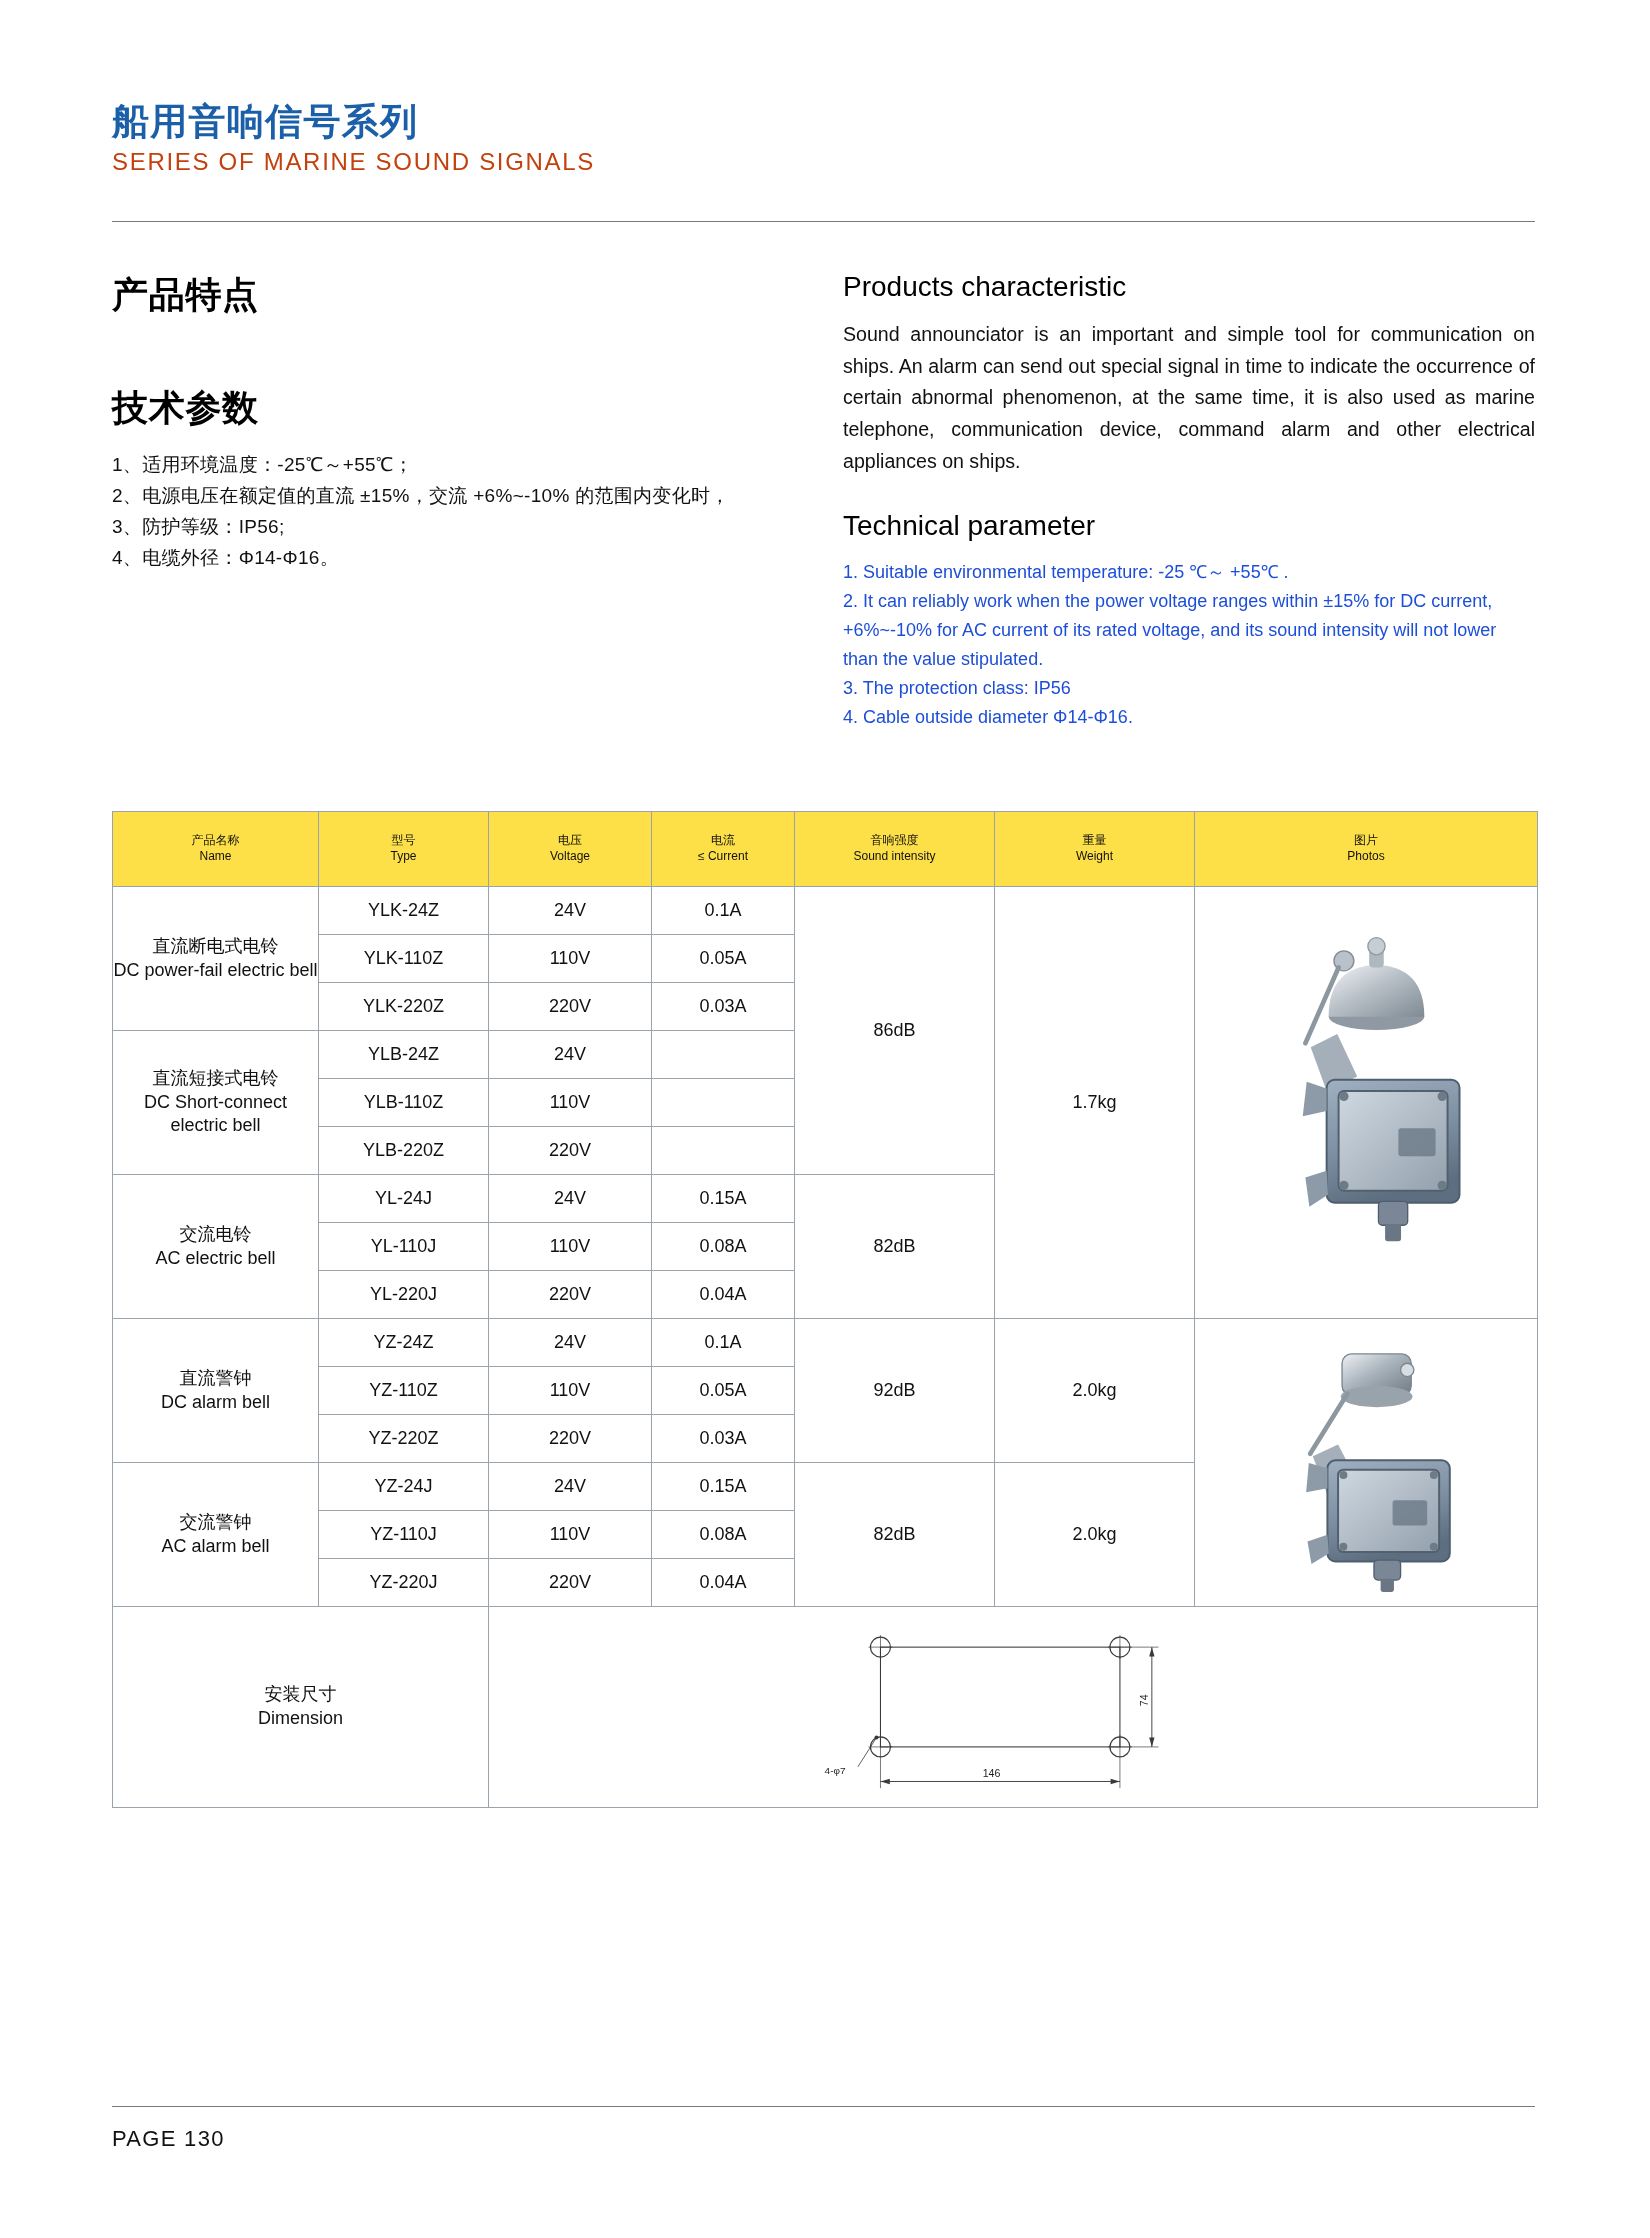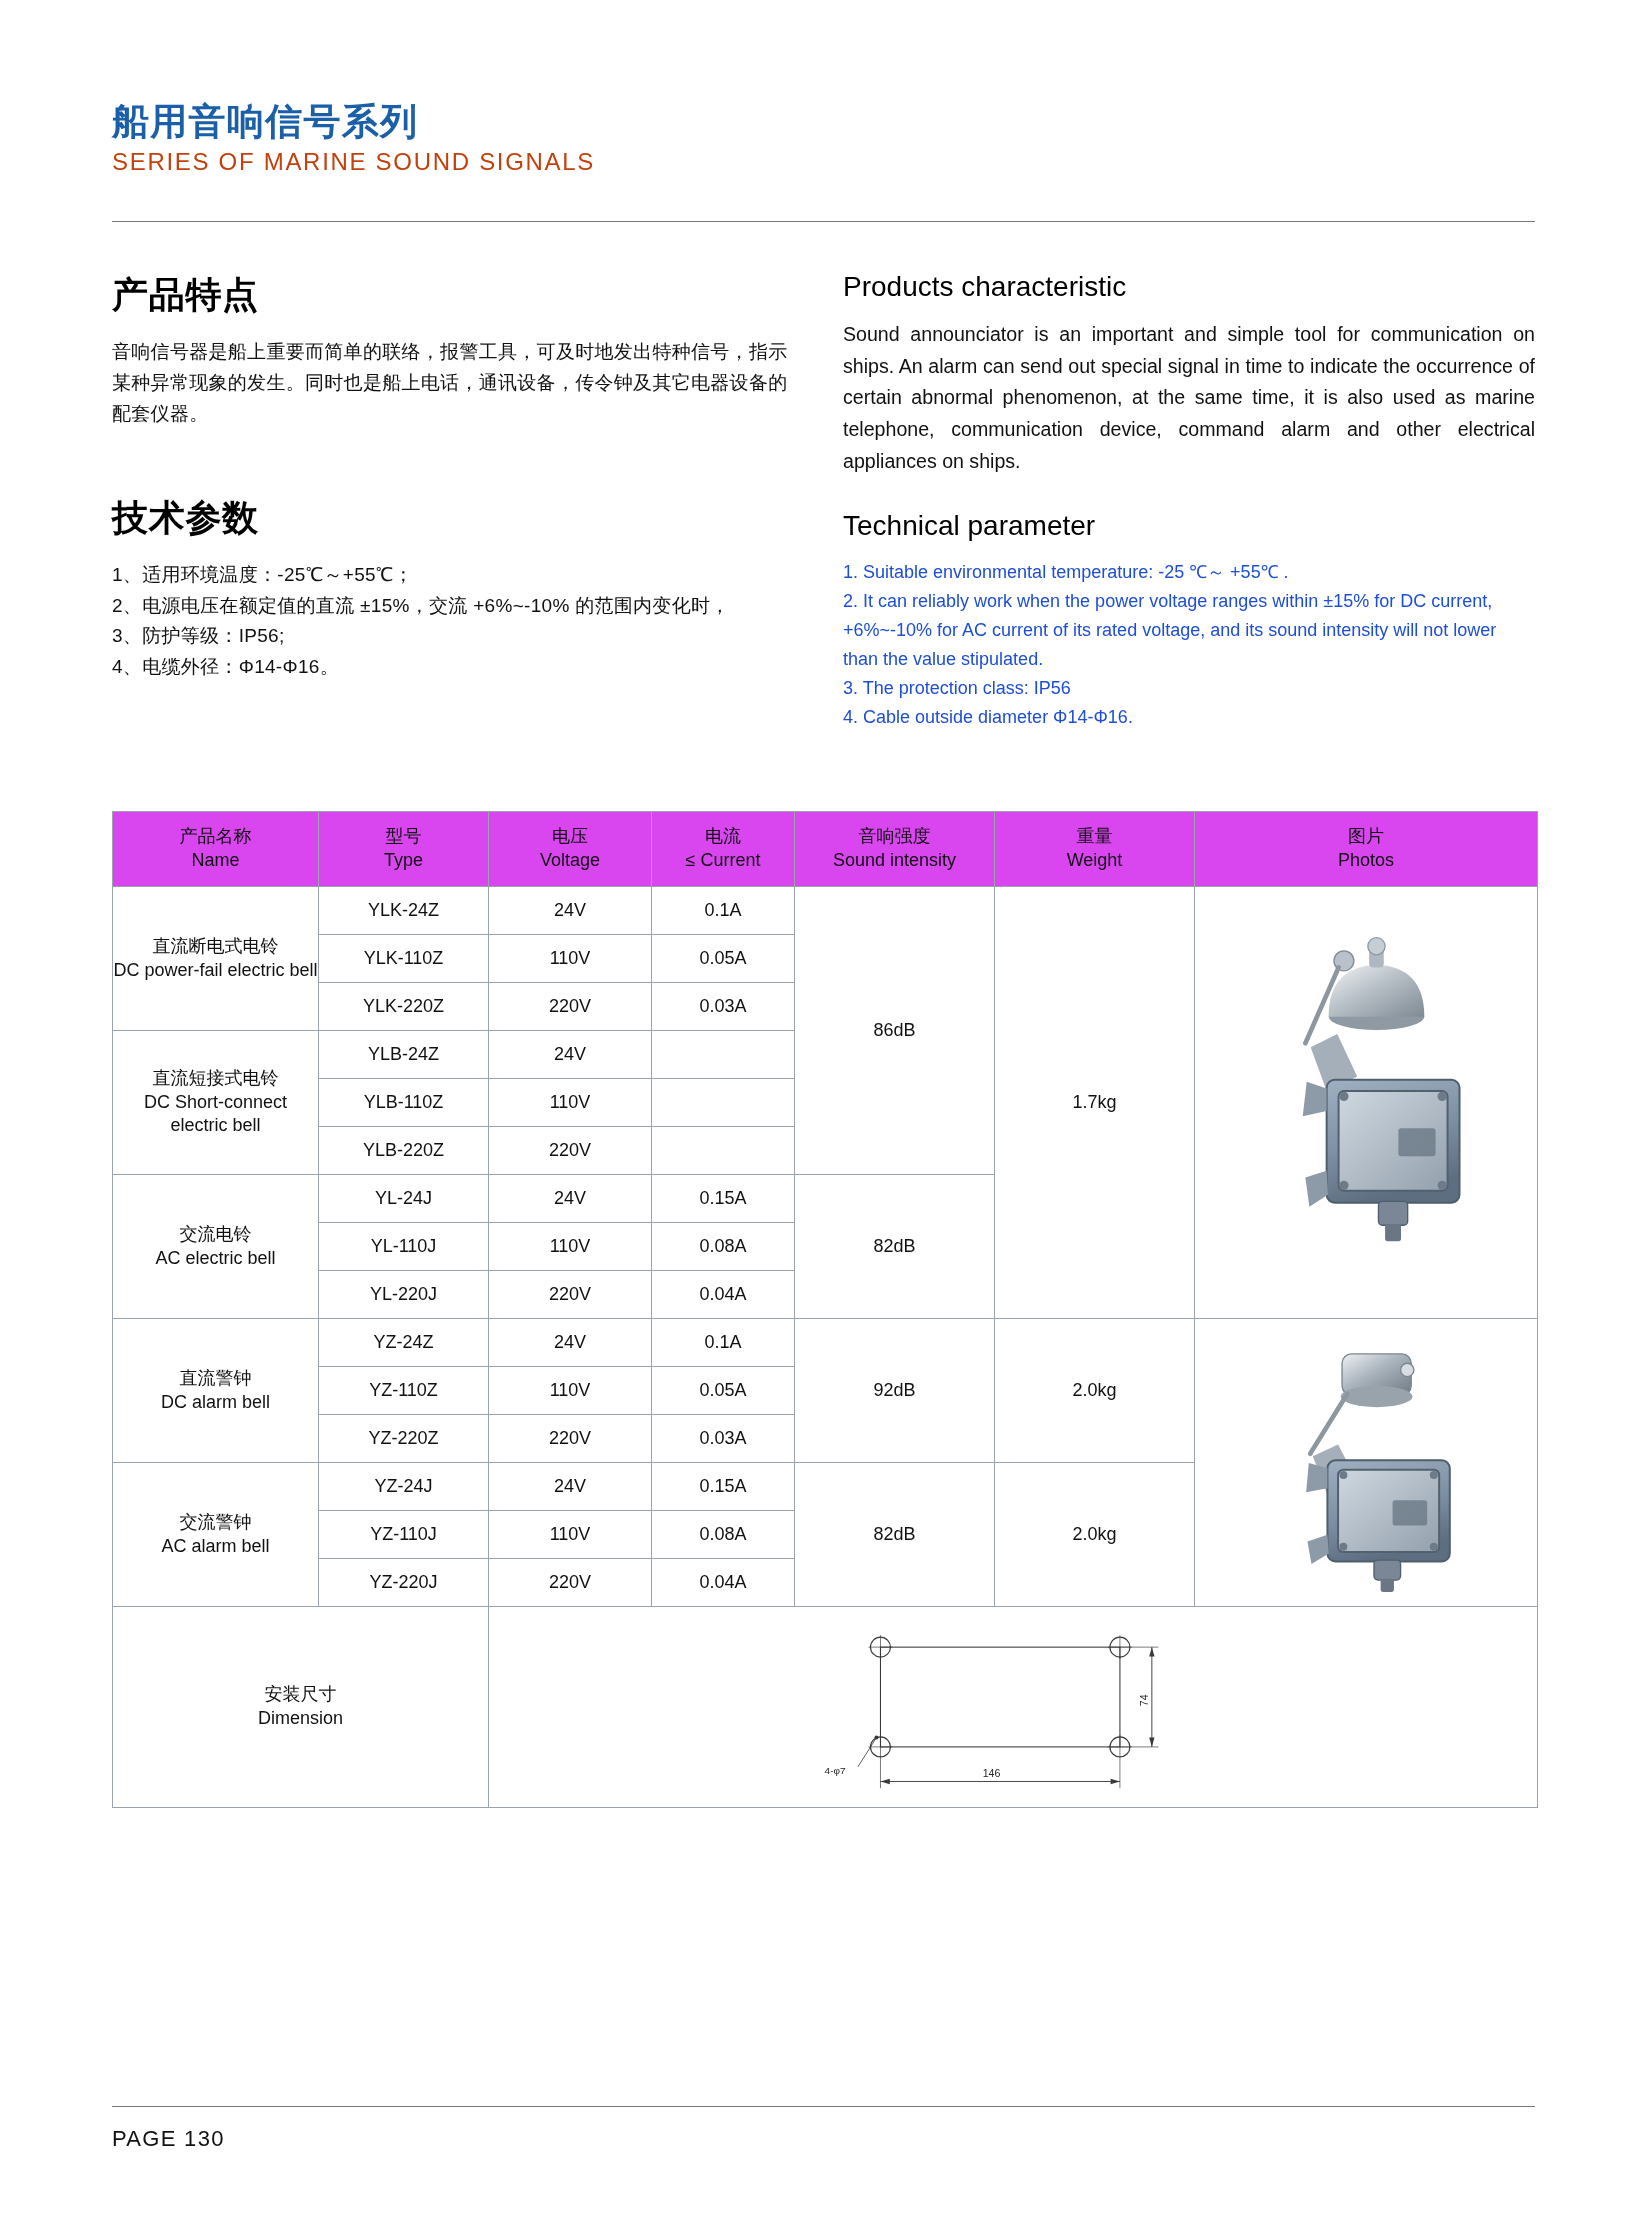--- a/index.html
+++ b/index.html
@@ -123,23 +123,23 @@
     border: 0.7px solid #9aa3ab;
     text-align: center;
     vertical-align: middle;
     font-size: 18px;
     color: #111;
     font-weight: normal;
     padding: 0;
     line-height: 1.35;
   }
   table.spec thead th {
-    background: #d946ef;
+    background: #fde047;
     height: 74px;
-    font-size: 18px;
+    font-size: 12px;
   }
   table.spec tbody td {
     height: 47px;
   }
   .cell-two-line { line-height: 1.32; }
   .photo-cell {
     background: #ffffff;
     position: relative;
   }
   
@@ -176,21 +176,20 @@
 <div class="page">
 
   <div class="header">
     <div class="title-cn">船用音响信号系列</div>
     <div class="title-en">SERIES OF MARINE SOUND SIGNALS</div>
   </div>
   <div class="rule-top"></div>
 
   <div class="col-left">
     <div class="h2-cn">产品特点</div>
-    <div class="body-cn">音响信号器是船上重要而简单的联络，报警工具，可及时地发出特种信号，指示某种异常现象的发生。同时也是船上电话，通讯设备，传令钟及其它电器设备的配套仪器。</div>
 
     <div class="block-gap-cn">
       <div class="h2-cn">技术参数</div>
       <div class="spec-list-cn">
         <div>1、适用环境温度：-25℃～+55℃；</div>
         <div>2、电源电压在额定值的直流 ±15%，交流 +6%~-10% 的范围内变化时，</div>
         <div>3、防护等级：IP56;</div>
         <div>4、电缆外径：Φ14-Φ16。</div>
       </div>
     </div>

